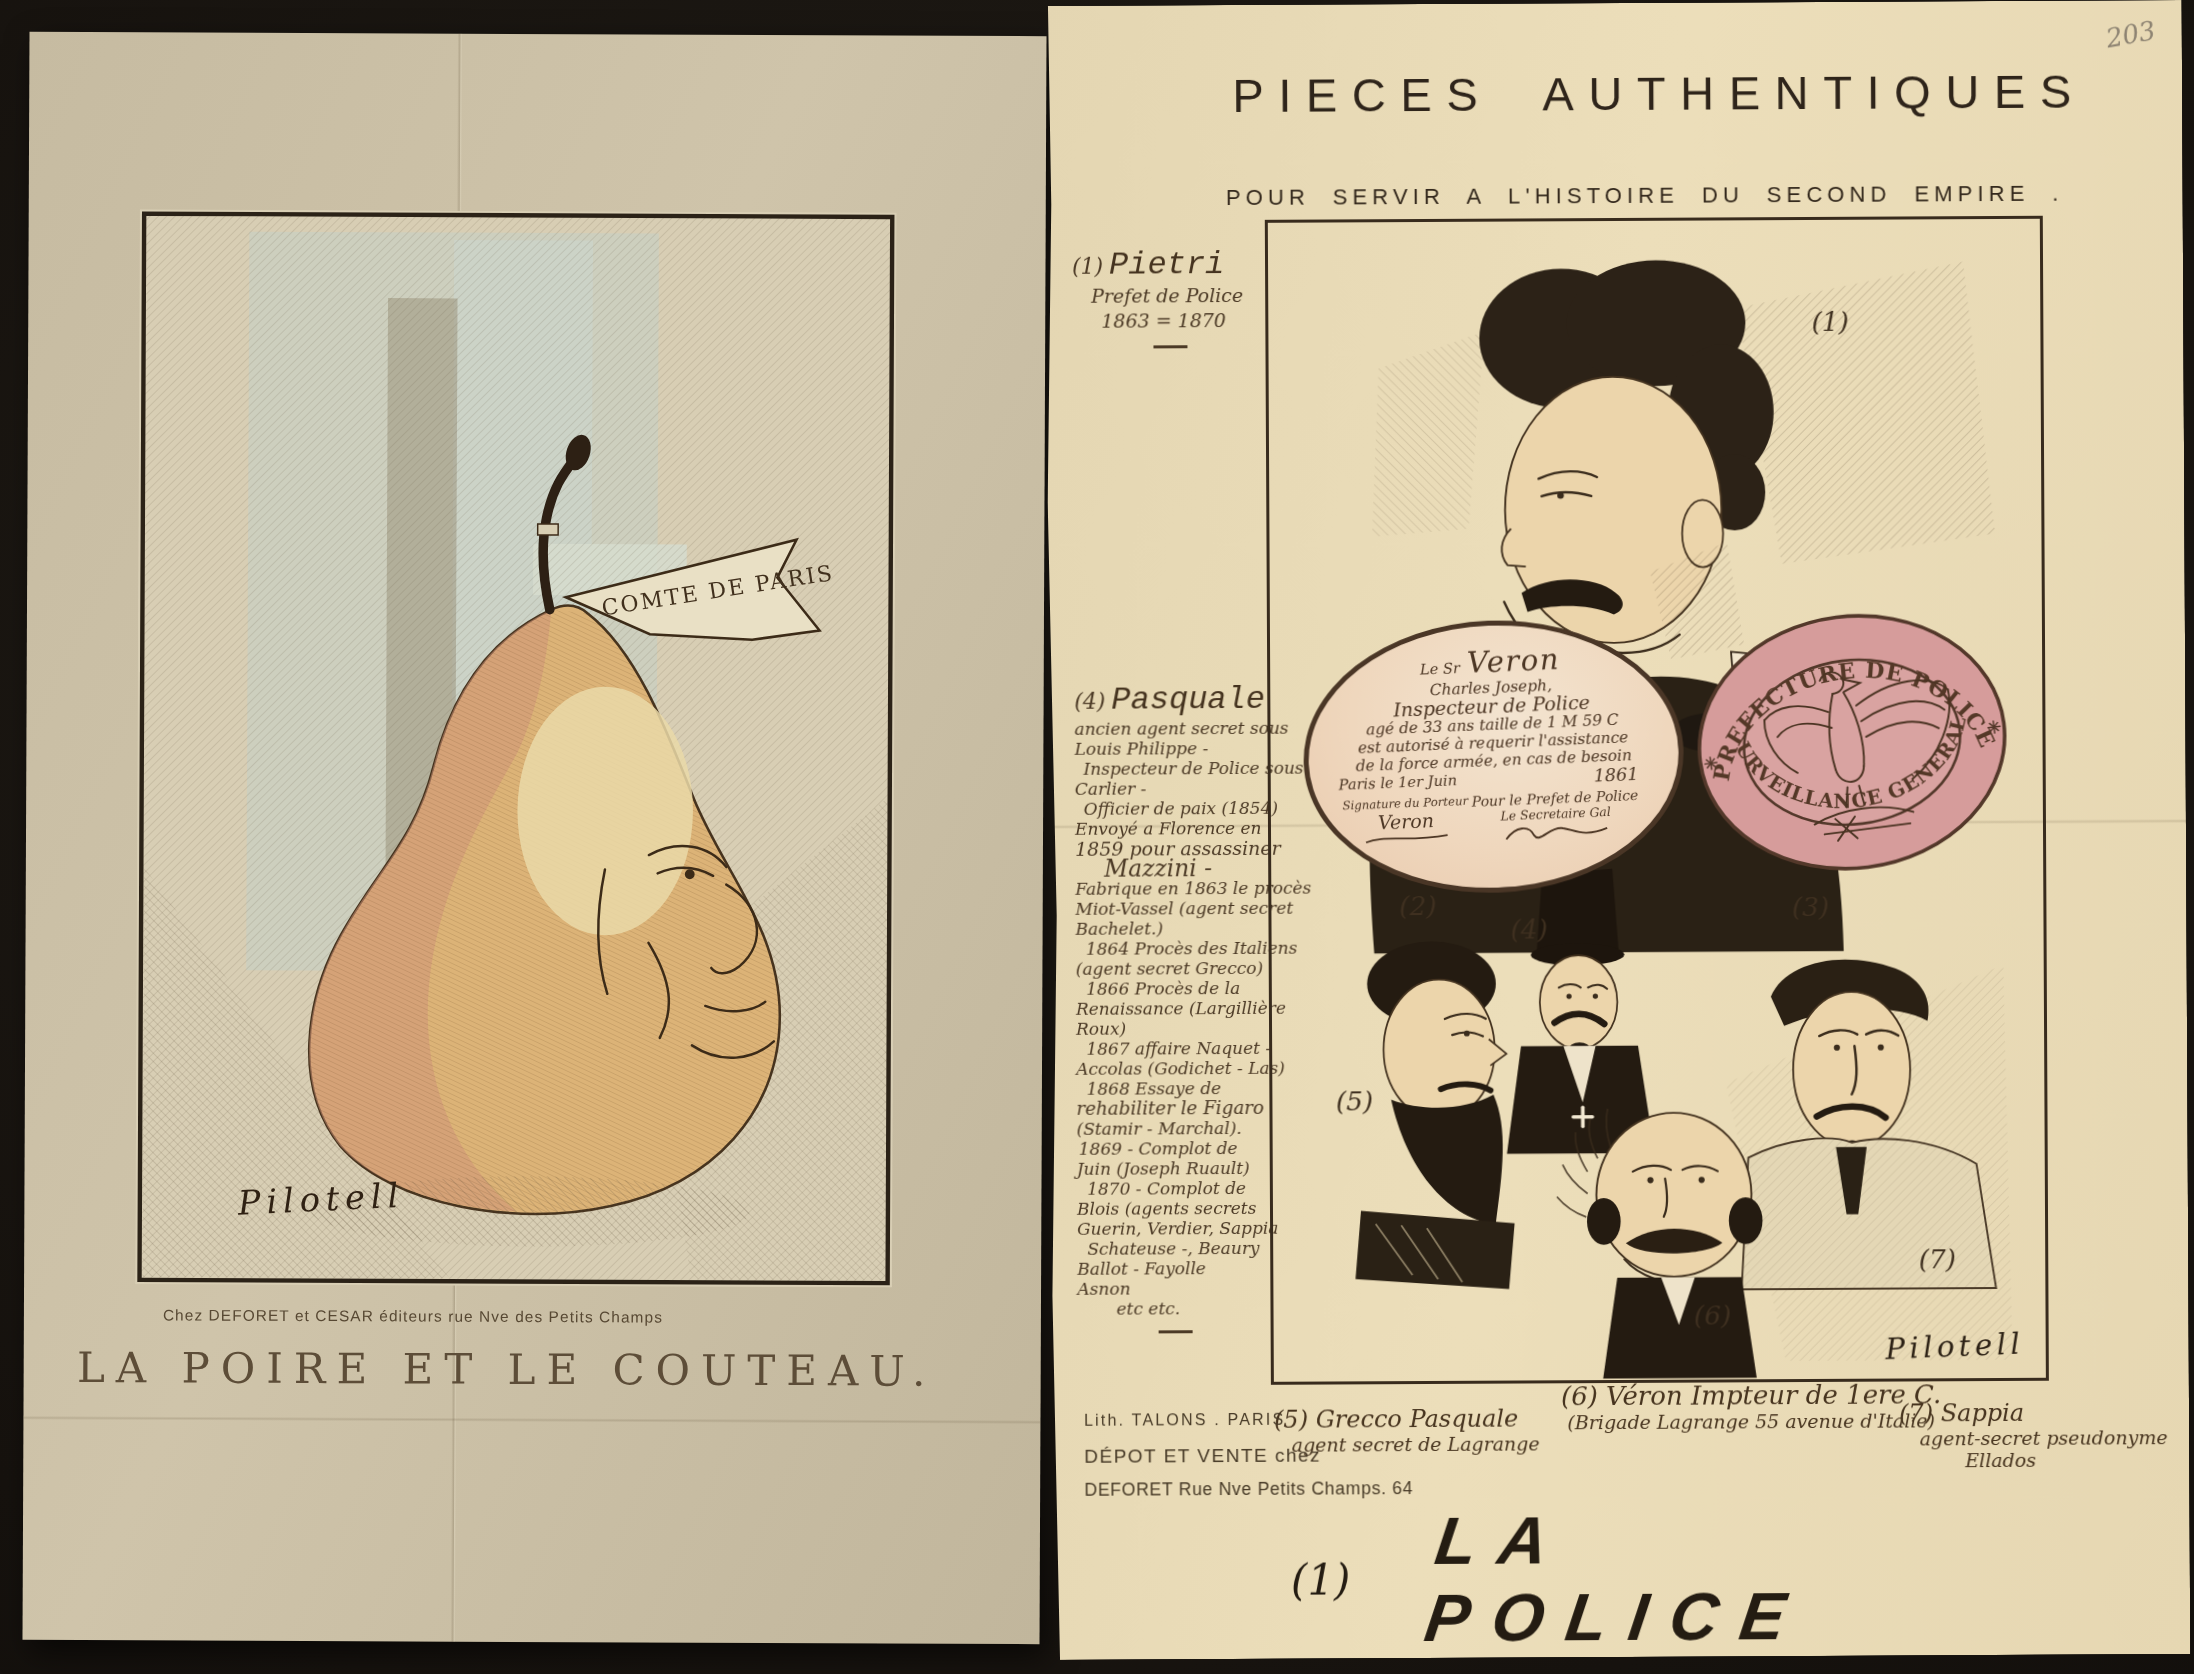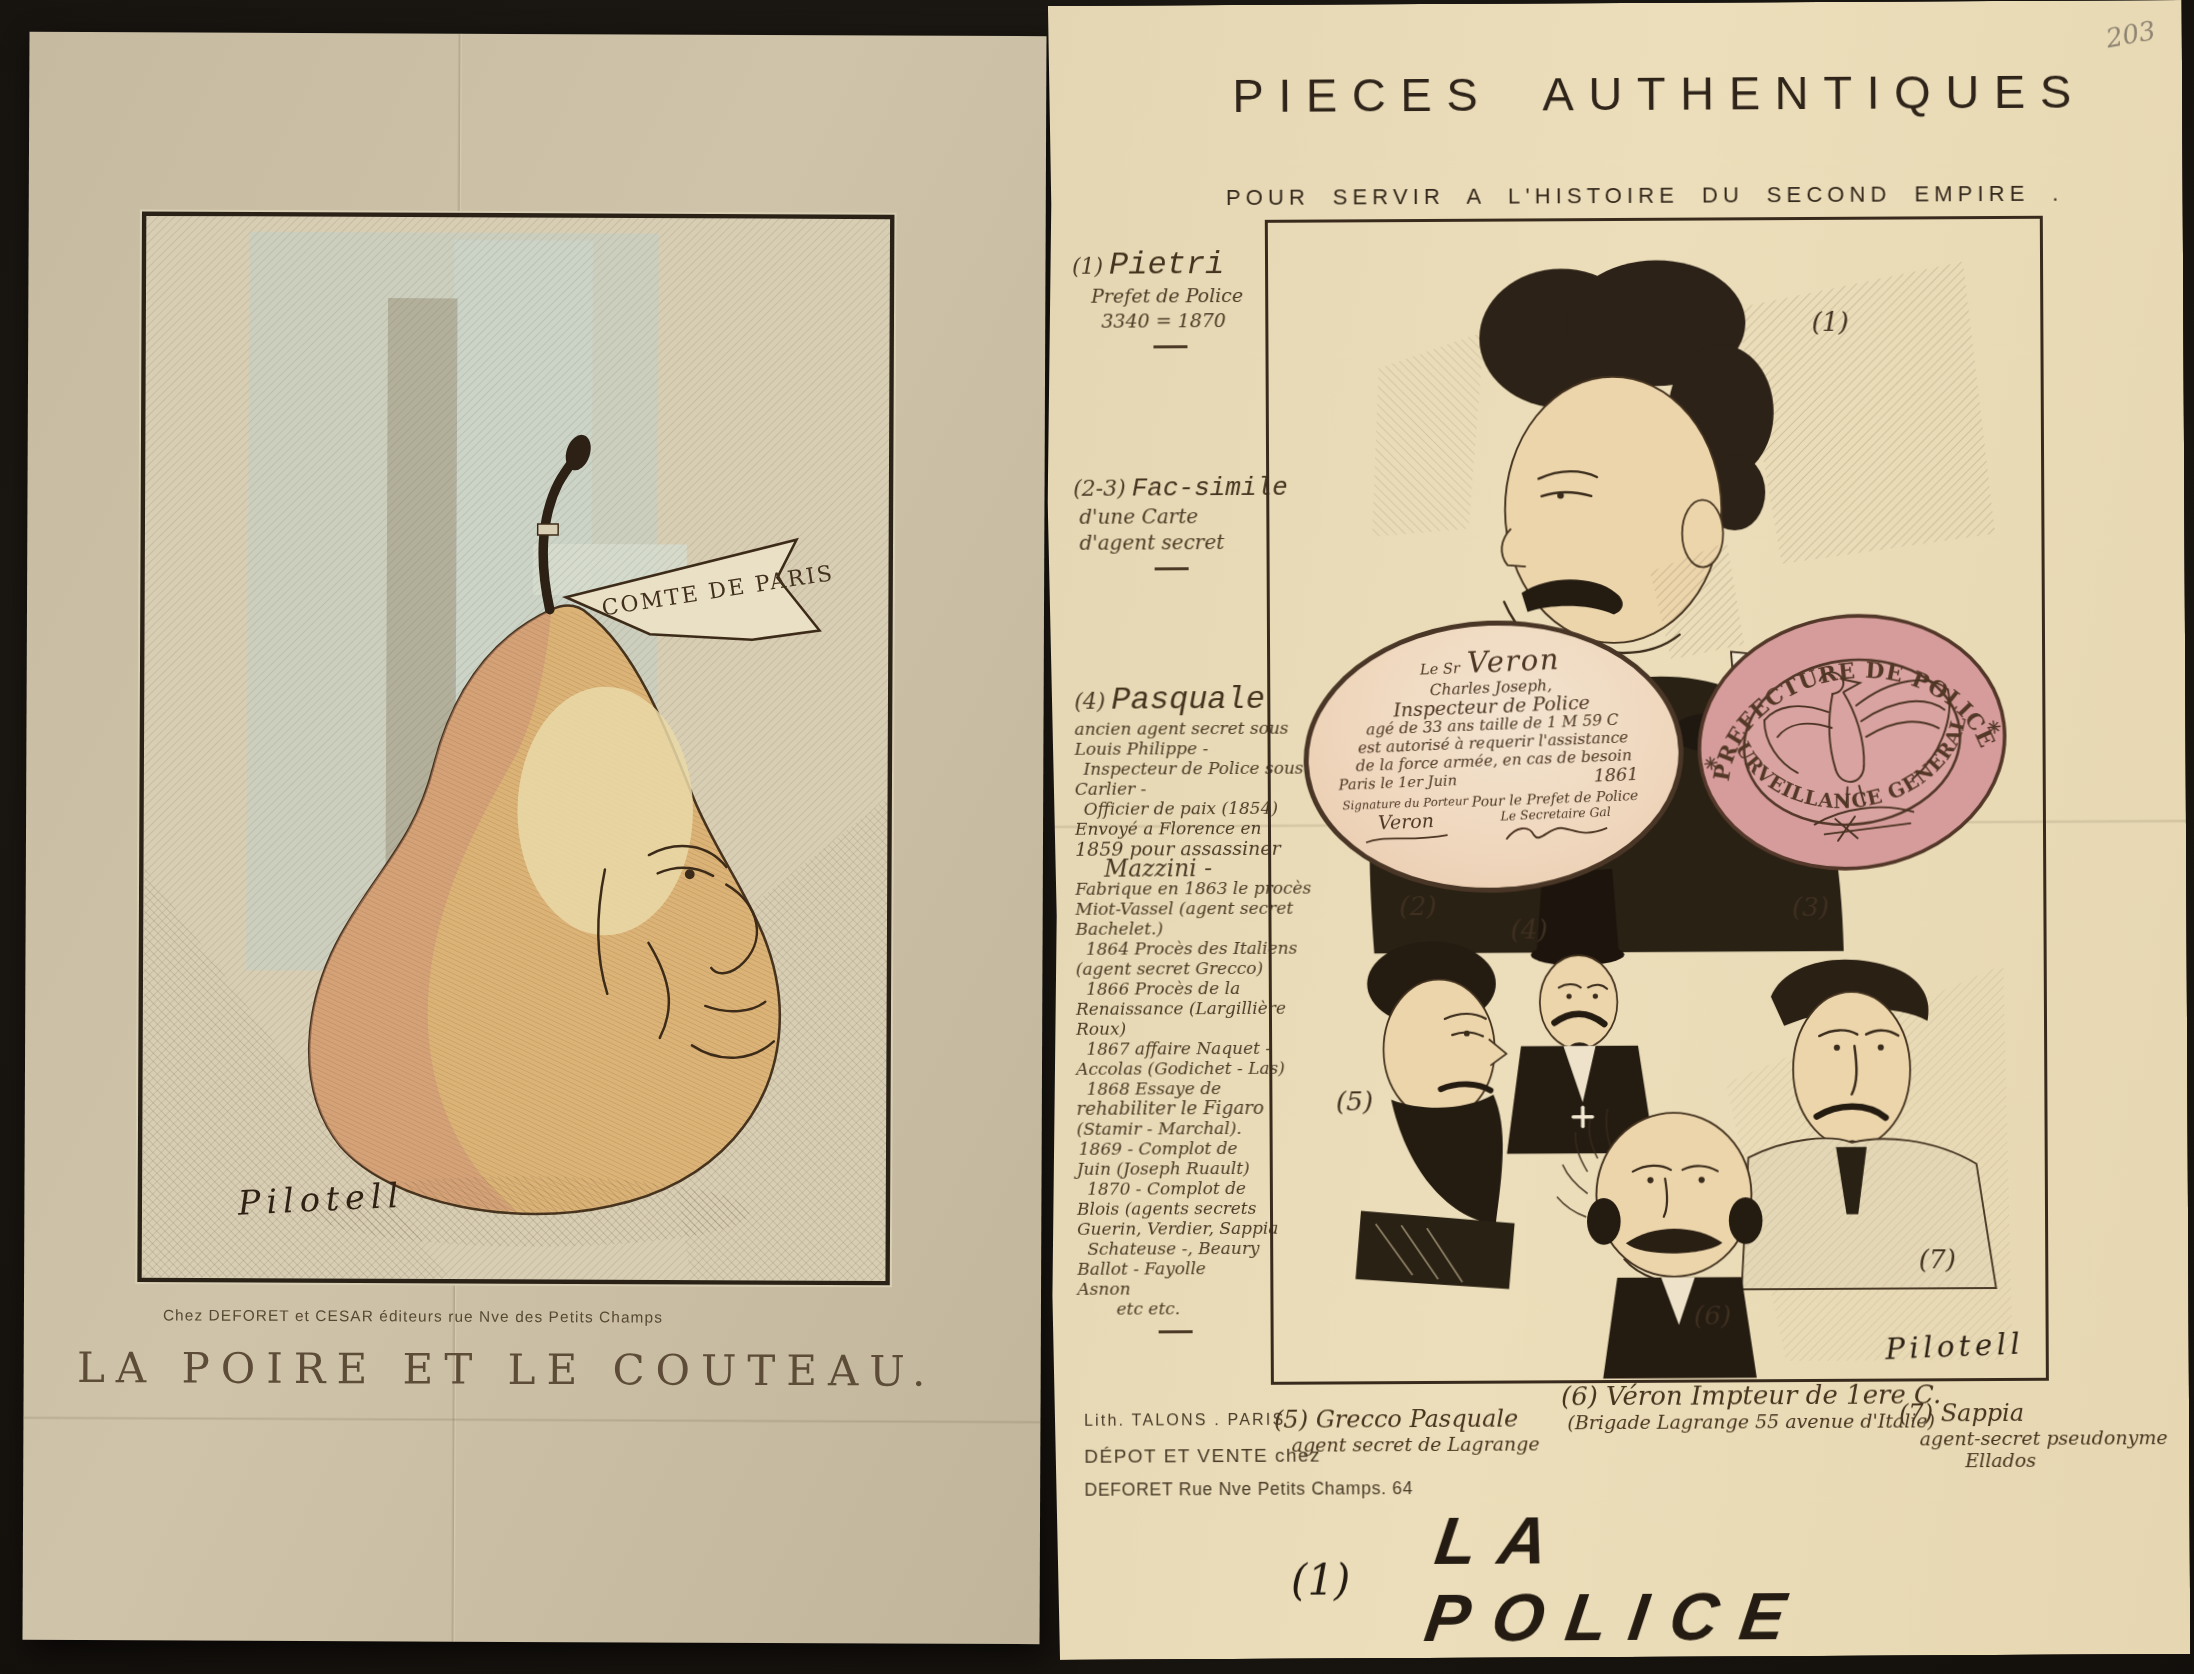--- a/index.html
+++ b/index.html
@@ -171,30 +171,24 @@
   <div class="sheet right-sheet">
     <div class="crease-h" style="top:819px;"></div>
 
     <div class="pencil-number">203</div>
     <div class="rp-title">PIECES AUTHENTIQUES</div>
     <div class="rp-subtitle">POUR SERVIR A L'HISTOIRE DU SECOND EMPIRE .</div>
 
     <div class="note note1">
       <div class="note-head"><span class="note-label">(1)</span><span class="note-name">Pietri</span></div>
       <div class="hw-line" style="margin-left:19px">Prefet de Police</div>
-      <div class="hw-line" style="margin-left:29px">3340 = 1870</div>
+      <div class="hw-line" style="margin-left:29px">1863 = 1870</div>
       <div class="dash"></div>
     </div>
 
-    <div class="note note23">
-      <div class="note-head"><span class="note-label">(2-3)</span><span class="note-name sm">Fac-simile</span></div>
-      <div class="hw-line" style="margin-left:5.9px">d'une Carte</div>
-      <div class="hw-line" style="margin-left:5.9px">d'agent secret</div>
-      <div class="dash"></div>
-    </div>
 
     <div class="note note4">
       <div class="note-head"><span class="note-label">(4)</span><span class="note-name">Pasquale</span></div>
       <div class="hw-line">ancien agent secret sous</div>
       <div class="hw-line">Louis Philippe -</div>
       <div class="hw-line" style="margin-left:8.8px">Inspecteur de Police sous</div>
       <div class="hw-line">Carlier -</div>
       <div class="hw-line" style="margin-left:8.8px">Officier de paix (1854)</div>
       <div class="hw-line">Envoyé a Florence en</div>
       <div class="hw-line" style="font-size:19px">1859 pour assassiner</div>

